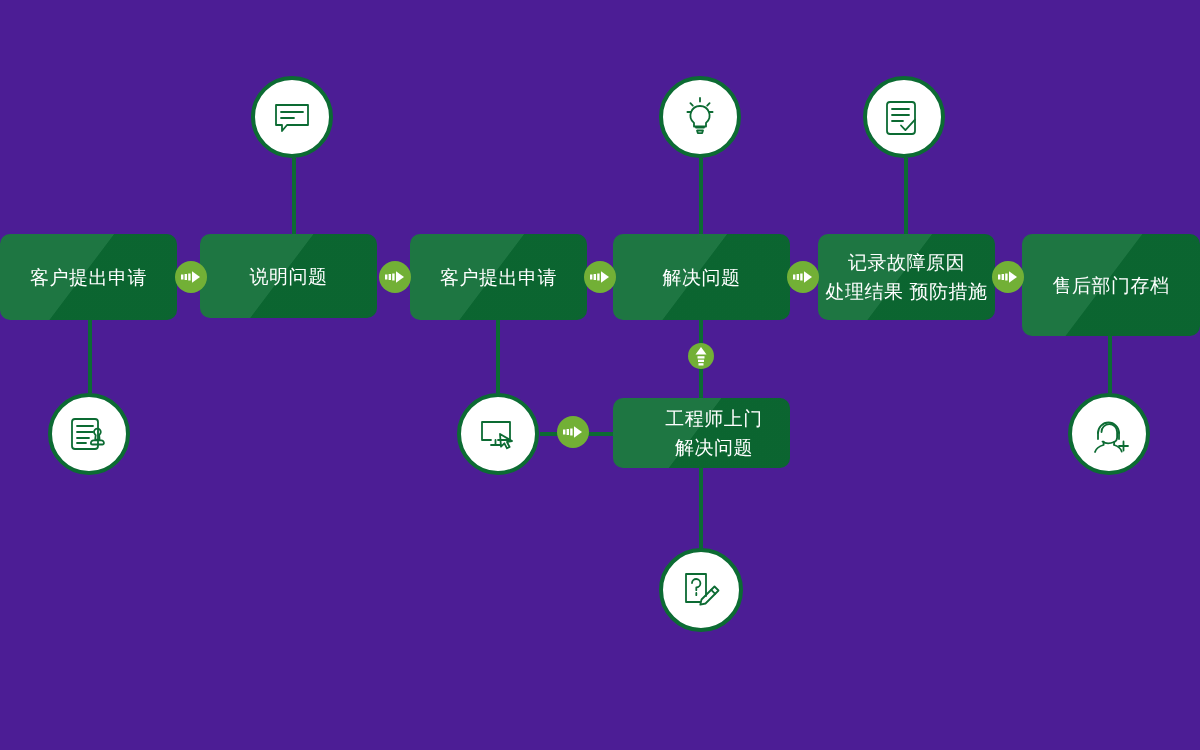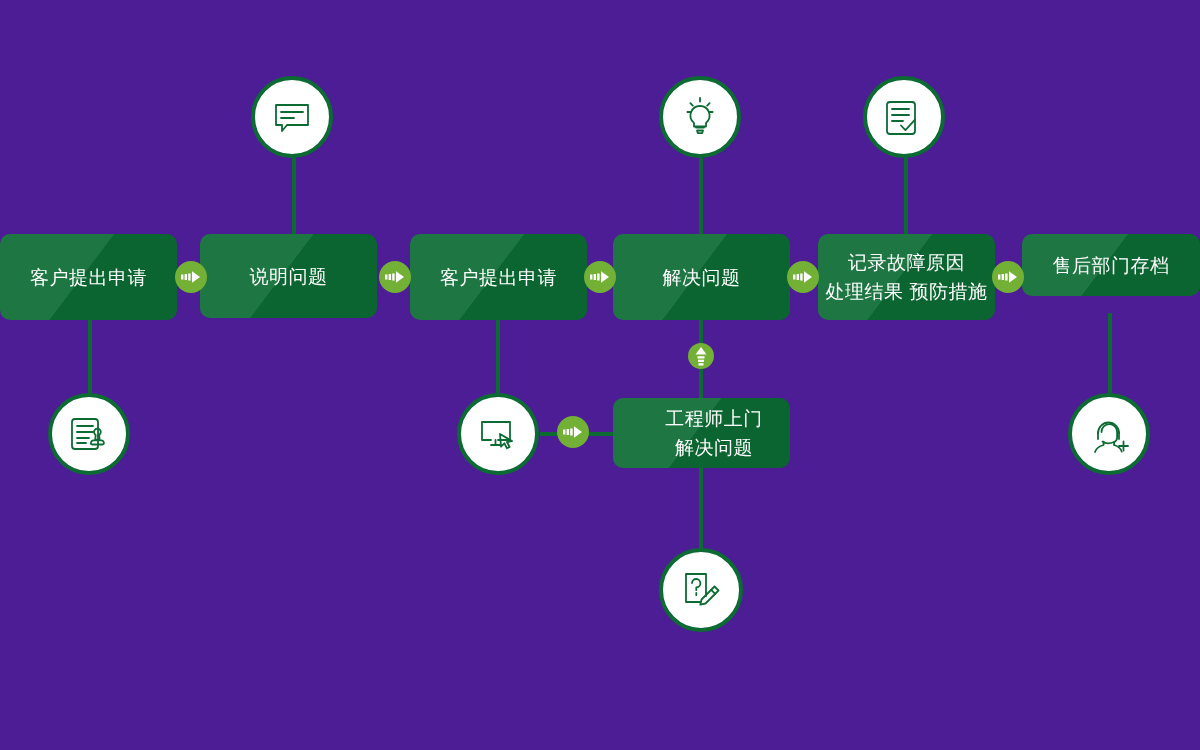--- a/index.html
+++ b/index.html
@@ -125,21 +125,21 @@
     <span class="ln">解决问题</span>
   </div>
 
   <div class="pbox" style="left:818px; top:234px; width:177px; height:86px;">
     <div>
       <span class="ln">记录故障原因</span>
       <span class="ln">处理结果 预防措施</span>
     </div>
   </div>
 
-  <div class="pbox" style="left:1022px; top:234px; width:178px; height:62px;">
+  <div class="pbox" style="left:1022px; top:234px; width:178px; height:102px;">
     <span class="ln">售后部门存档</span>
   </div>
 
   <div class="pbox" style="left:613px; top:398px; width:177px; height:70px;padding-left:35px;">
     <div>
       <span class="ln">工程师上门</span>
       <span class="ln">解决问题</span>
     </div>
   </div>
 

